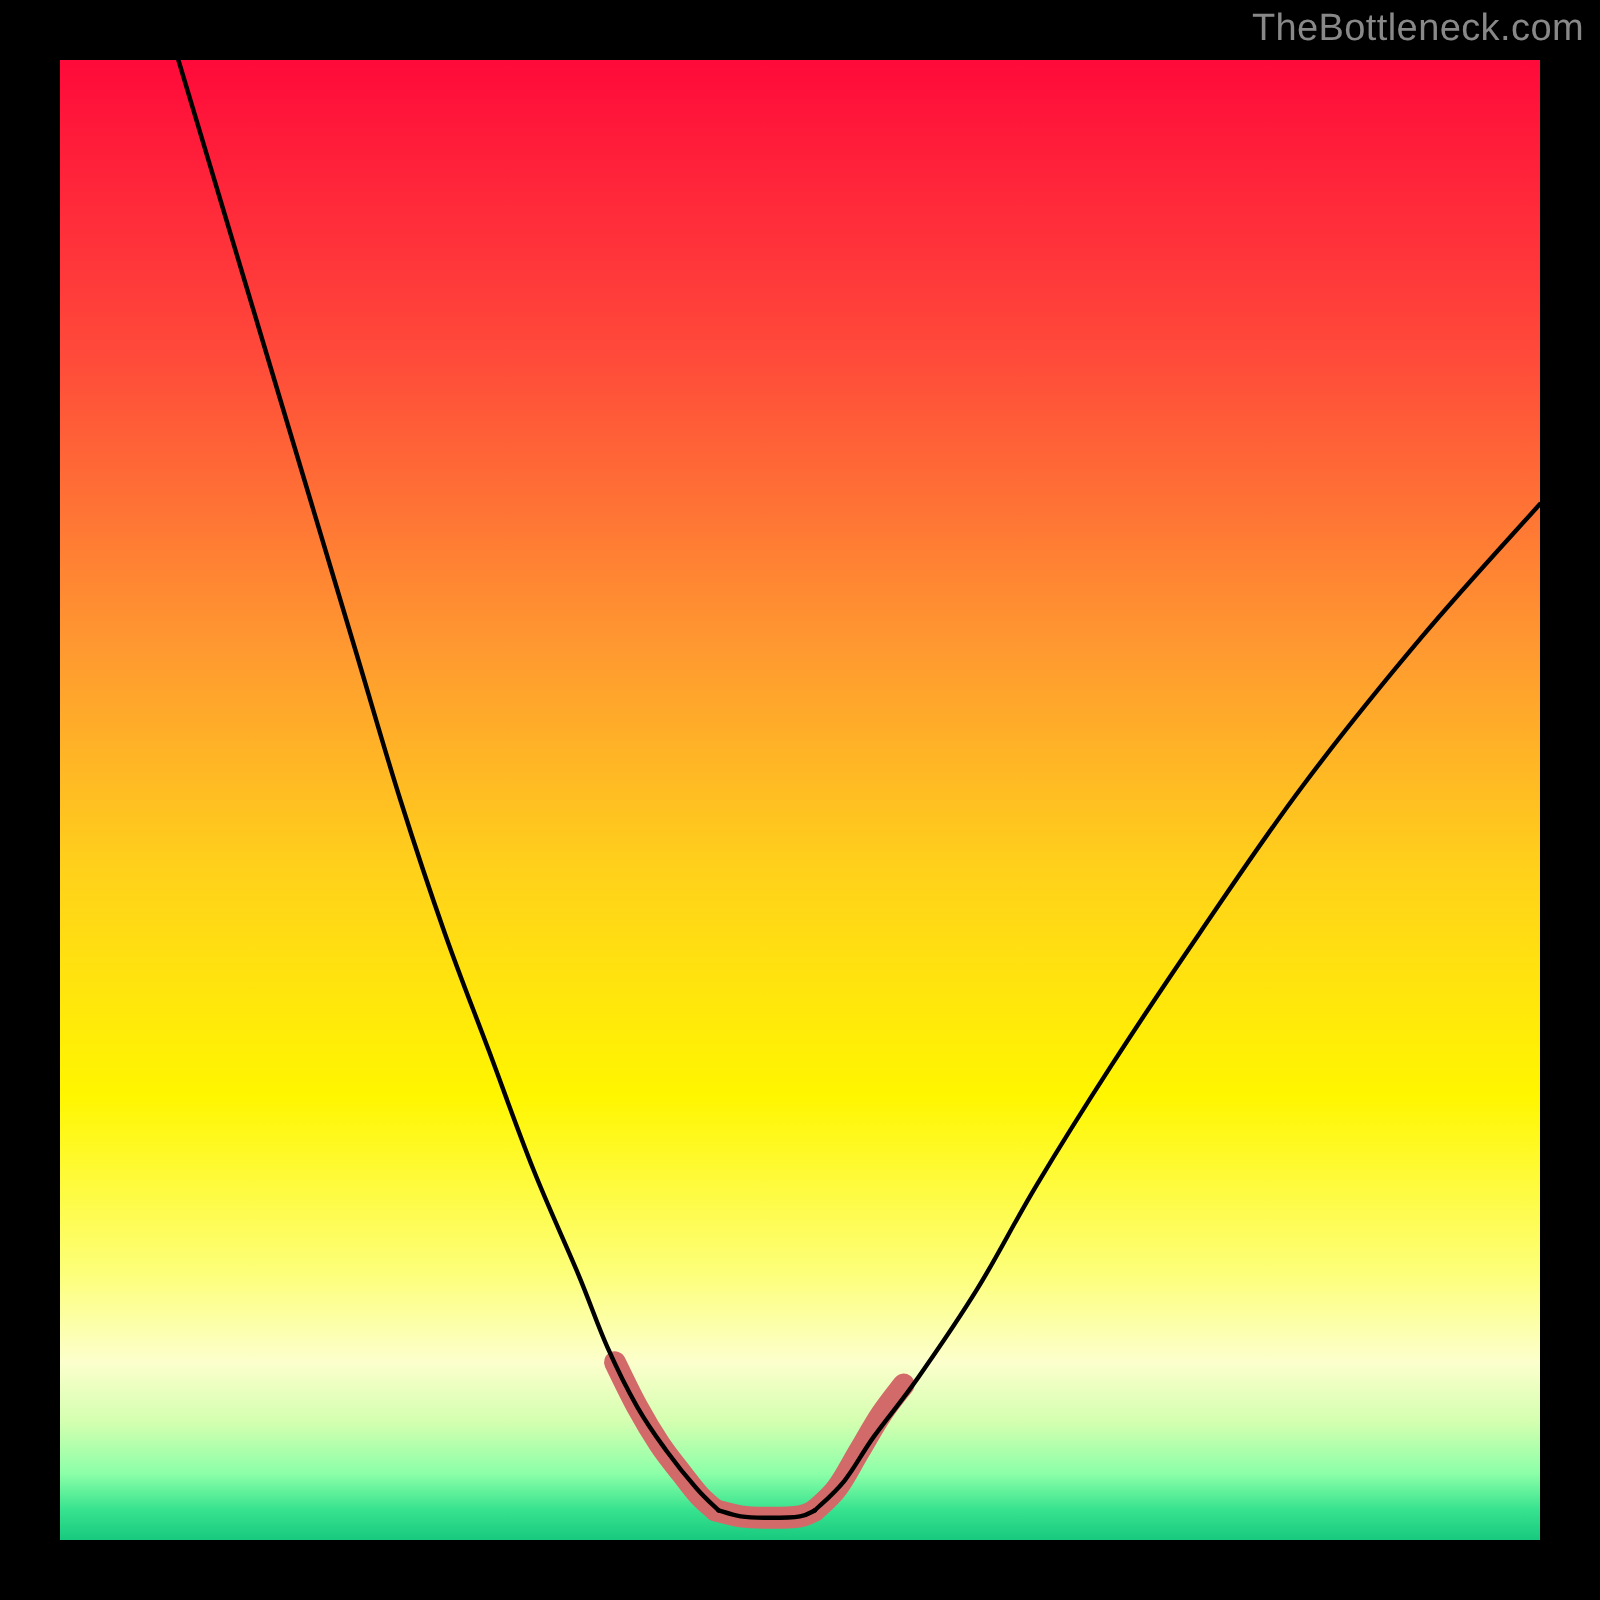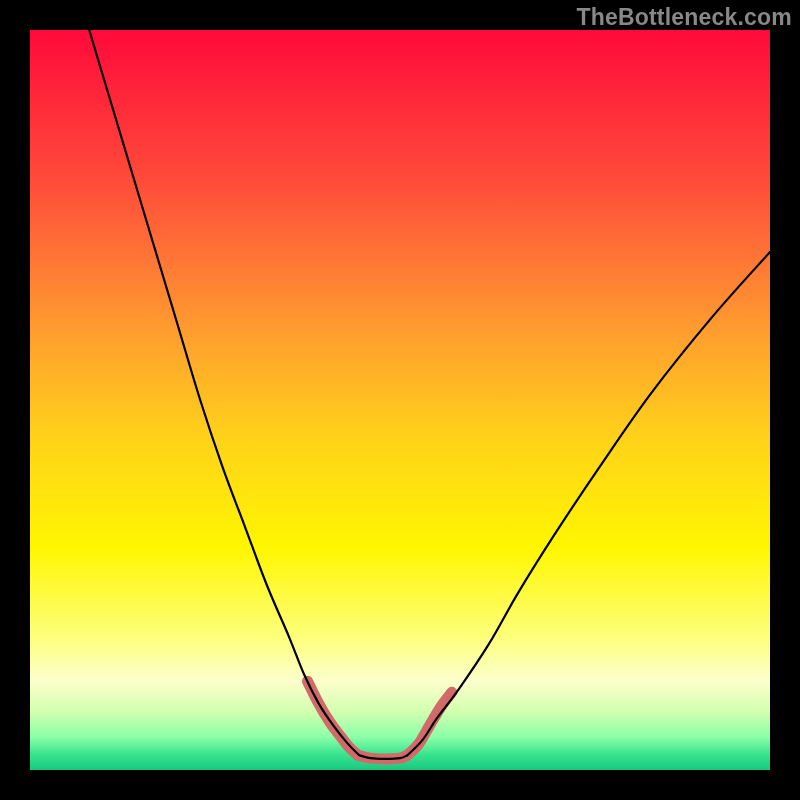--- a/index.html
+++ b/index.html
@@ -25,22 +25,22 @@
     left: 30px;
     width: 740px;
     height: 740px;
     overflow: hidden;
   }
   .watermark {
     position: absolute;
     top: 4px;
     right: 8px;
     color: #888;
-    font-size: 23px;
-    font-weight: 700;
+    font-size: 19px;
+    font-weight: 400;
     letter-spacing: 0.2px;
     text-align: right;
   }
   svg { display: block; }
 </style>
 </head>
 <body>
 
 <div class="frame">
   <div class="watermark">TheBottleneck.com</div>

